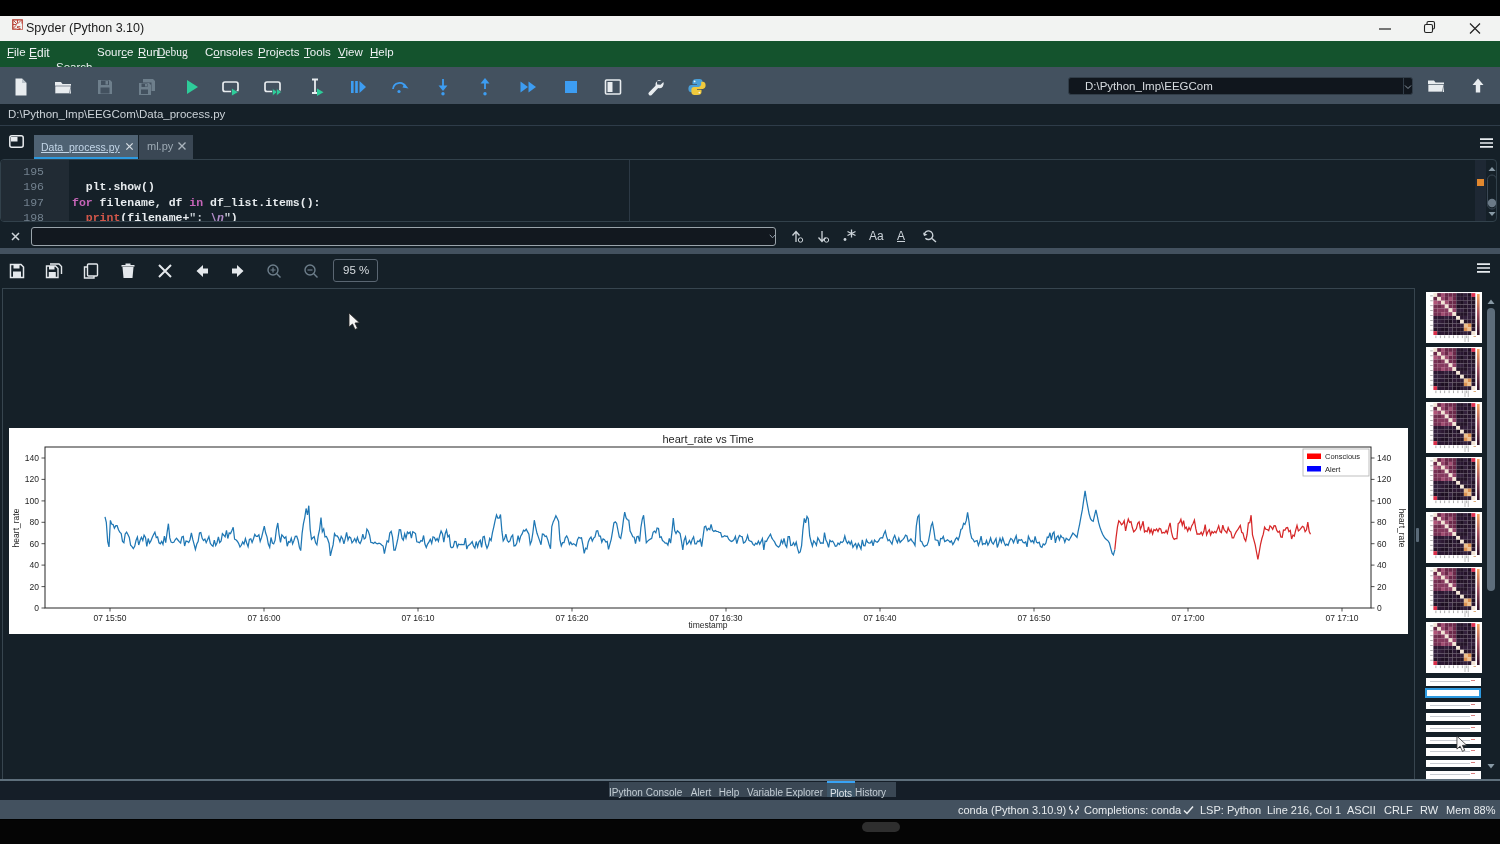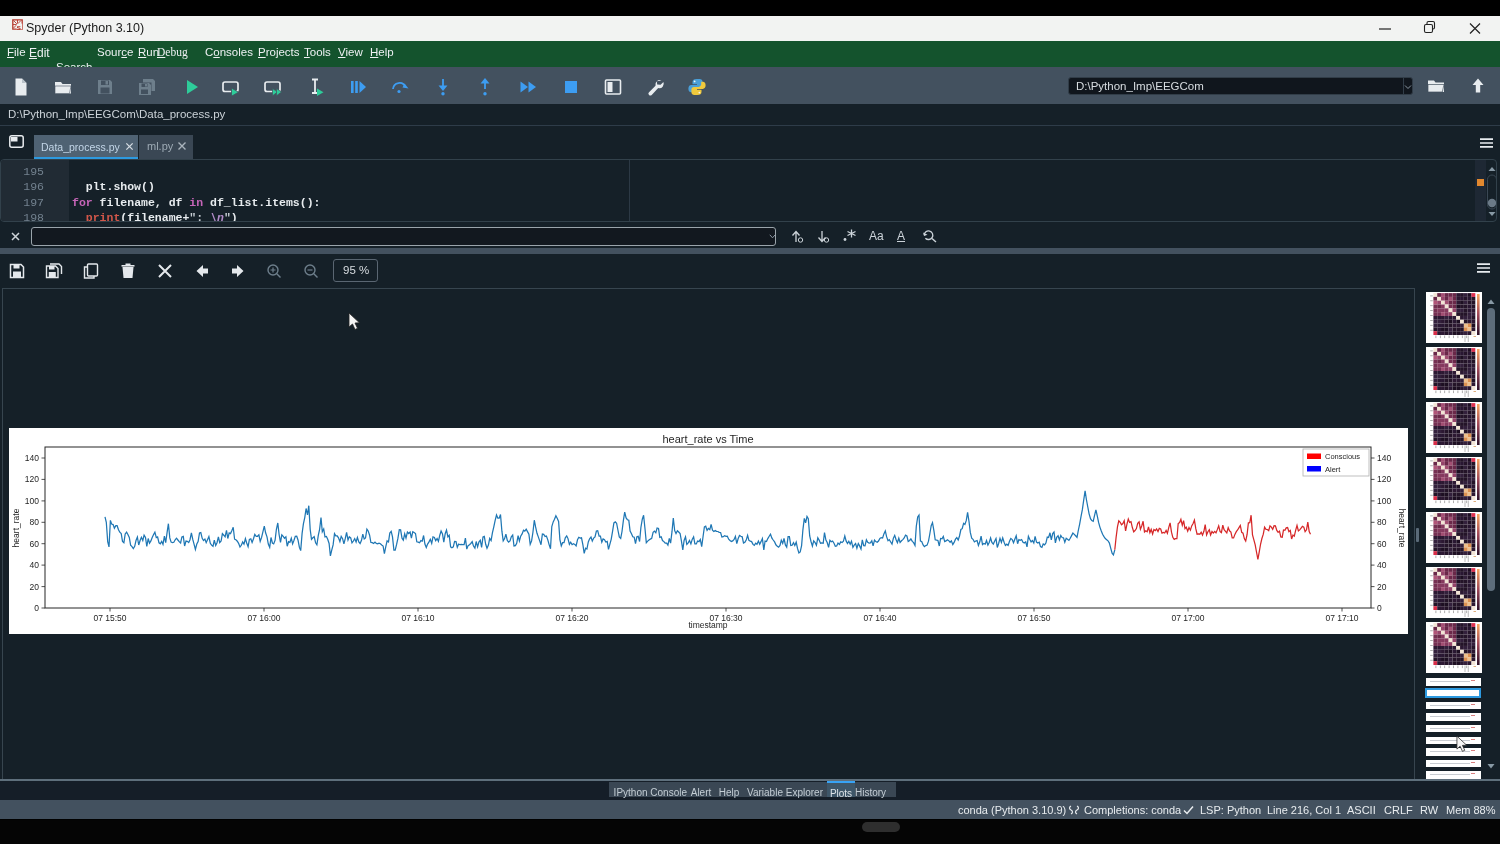--- a/index.html
+++ b/index.html
@@ -111,21 +111,21 @@
     <svg class="ic" style="left:645px;top:10px" width="20" height="20" viewBox="0 0 20 20">
       <path d="M16.5 3.5 a4.4 4.4 0 0 0 -6 5.2 L4 15.2 a1.9 1.9 0 0 0 2.7 2.7 L13.2 11 a4.4 4.4 0 0 0 5.2 -6 L15.6 7.8 L12.2 7.4 L11.8 4.2 Z" fill="#e8ecef"></path>
     </svg>
     <svg class="ic" style="left:687px;top:10px" width="20" height="20" viewBox="0 0 20 20">
       <path d="M9.8 2 c-3 0 -4.3 1.3 -4.3 3 v2.2 h4.5 v0.9 H4.2 c-1.8 0 -2.8 1.5 -2.8 3.6 c0 2 0.9 3.5 2.8 3.5 h1.6 v-2.3 c0-1.6 1.4-2.9 3-2.9 h4.4 c1.4 0 2.4-1.1 2.4-2.5 V5 c0-1.7-1.2-3-2.9-3 Z" fill="#4a9fd8"></path>
       <circle cx="7.6" cy="4.4" r="0.9" fill="#f2f3f2"></circle>
       <path d="M10.2 18 c3 0 4.3-1.3 4.3-3 v-2.2 h-4.5 v-0.9 h5.8 c1.8 0 2.8-1.5 2.8-3.6 c0-2-0.9-3.5-2.8-3.5 h-1.6 v2.3 c0 1.6-1.4 2.9-3 2.9 H6.8 c-1.4 0-2.4 1.1-2.4 2.5 V15 c0 1.7 1.2 3 2.9 3 Z" fill="#f0c93c"></path>
       <circle cx="12.4" cy="15.6" r="0.9" fill="#f2f3f2"></circle>
     </svg>
     <div class="abs" style="left:1068px;top:10px;width:345px;height:18px;background:#10161d;border:1px solid #313d48;border-radius:3px;">
-      <div class="abs" style="left:7px;top:2px;font-size:11.5px;color:#d8dde1;">D:\Python_Imp\EEGCom</div>
+      <div class="abs" style="left:16px;top:2px;font-size:11.5px;color:#d8dde1;">D:\Python_Imp\EEGCom</div>
       <div class="abs" style="left:334px;top:0;width:1px;height:16px;background:#313d48;"></div>
       <svg class="ic" style="left:335px;top:6px" width="8" height="6" viewBox="0 0 8 6">
         <path d="M1 1.5 L4 4.5 L7 1.5" stroke="#8a97a2" stroke-width="1" fill="none"></path>
       </svg>
     </div>
     <svg class="ic" style="left:1426px;top:9px" width="20" height="20" viewBox="0 0 20 20">
       <path d="M2 4.5 H8 L9.5 6.5 H18 V16 H2 Z" fill="#e8ecef"></path>
       <path d="M2 8.5 H18 L16.3 16 H2 Z" fill="#e8ecef" stroke="#43515f" stroke-width="0.7"></path>
     </svg>
     <svg class="ic" style="left:1468px;top:9px" width="20" height="20" viewBox="0 0 20 20">
@@ -135,21 +135,21 @@
 <div class="abs" style="left:0;top:104px;width:1500px;height:22px;background:#152028;padding-left:36px;">
     <div class="abs" style="left:8px;top:4px;font-size:11.5px;color:#ccd3d9;">D:\Python_Imp\EEGCom\Data_process.py</div>
     <div class="abs" style="left:0;top:21px;width:1500px;height:1px;background:#2e3c49;"></div>
   </div>
 <div class="abs" style="left:0;top:126px;width:1500px;height:122px;background:#152028;">
     <svg class="ic" style="left:9px;top:9px" width="15" height="13" viewBox="0 0 15 13">
       <rect x="0.8" y="0.8" width="13.4" height="11.4" rx="2" fill="none" stroke="#e8ecef" stroke-width="1.5"></rect>
       <rect x="2" y="2" width="6.5" height="4.5" fill="#e8ecef"></rect>
     </svg>
     <div class="abs" style="left:34px;top:9px;width:104px;height:25px;background:#4f6273;border-bottom:3px solid #2d9ae0;">
-      <div class="abs" style="left:7px;top:6px;font-size:10.5px;color:#c3d6e8;">Data_process.py</div>
+      <div class="abs" style="left:7px;top:6px;font-size:10.5px;color:#c3d6e8;text-decoration:underline;">Data_process.py</div>
       <svg class="ic" style="left:91px;top:7px" width="9" height="9" viewBox="0 0 10 10">
         <path d="M1.5 1.5 L8.5 8.5 M8.5 1.5 L1.5 8.5" stroke="#d5dde3" stroke-width="1.4"></path>
       </svg>
     </div>
     <div class="abs" style="left:139px;top:9px;width:54px;height:25px;background:#3a4754;">
       <div class="abs" style="left:8px;top:5px;font-size:11px;color:#9daab4;">ml.py</div>
       <svg class="ic" style="left:38px;top:6px" width="10" height="10" viewBox="0 0 10 10">
         <path d="M1.5 1.5 L8.5 8.5 M8.5 1.5 L1.5 8.5" stroke="#aab4bd" stroke-width="1.4"></path>
       </svg>
     </div>
@@ -540,21 +540,21 @@
       <path d="M2.5 10 L6 5.5 L9.5 10 Z" fill="#8899a5"></path>
       <rect x="2" y="14" width="8" height="283" rx="4" fill="#5d6d7b"></rect>
       <path d="M2.5 470 L6 474.5 L9.5 470 Z" fill="#8899a5"></path>
     </svg>
     <svg class="ic" style="left:1456px;top:447px" width="12" height="18" viewBox="0 0 13 19">
       <path d="M1 1 L1 15 L4.5 12 L7 17.5 L9.5 16.3 L7 11 L11.5 10.8 Z" fill="#f5f5f5" stroke="#222" stroke-width="0.8"></path>
     </svg>
     <div class="abs" style="left:0;top:491px;width:1500px;height:2px;background:#5e6f7c;"></div>
   </div>
 <div class="abs" style="left:0;top:781px;width:1500px;height:19px;background:#151e28;">
-    <div class="abs" style="left:609px;top:1px;width:78px;height:15px;background:#3a4754;text-align:right;"><span style="font-size:10px;color:#c3cdd4;line-height:15px;">IPython Console</span></div>
+    <div class="abs" style="left:609px;top:1px;width:78px;height:15px;background:#3a4754;text-align:left;"><span style="font-size:10px;color:#c3cdd4;line-height:15px;">IPython Console</span></div>
     <div class="abs" style="left:687px;top:1px;width:28px;height:15px;background:#3a4754;text-align:center;"><span style="font-size:10px;color:#c3cdd4;line-height:15px;">Alert</span></div>
     <div class="abs" style="left:715px;top:1px;width:28px;height:15px;background:#3a4754;text-align:center;"><span style="font-size:10px;color:#c3cdd4;line-height:15px;">Help</span></div>
     <div class="abs" style="left:743px;top:1px;width:84px;height:15px;background:#3a4754;text-align:center;"><span style="font-size:10px;color:#c3cdd4;line-height:15px;">Variable Explorer</span></div>
     <div class="abs" style="left:827px;top:0;width:28px;height:16px;background:#3e5668;border-top:2px solid #37a3f5;text-align:center;"><span style="font-size:10px;color:#dce2e7;line-height:14px;">Plots</span></div>
     <div class="abs" style="left:855px;top:1px;width:41px;height:15px;background:#3a4754;text-align:left;"><span style="font-size:10px;color:#c3cdd4;line-height:15px;">History</span></div>
   </div>
 <div class="abs" style="left:0;top:800px;width:1500px;height:19px;background:#43515f;">
     <div class="abs" style="left:958px;top:4px;font-size:11px;color:#e8ecef;">conda (Python 3.10.9)</div>
     <svg class="ic" style="left:1068px;top:4px" width="12" height="12" viewBox="0 0 12 12">
       <path d="M3 2 C1 3 1 5 3 6 C5 7 5 9 3 10 M9 2 C11 3 11 5 9 6 C7 7 7 9 9 10" stroke="#e8ecef" stroke-width="1.2" fill="none"></path>

